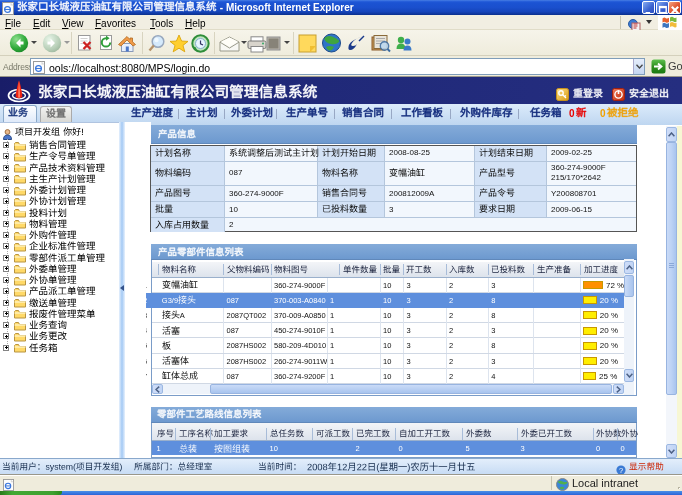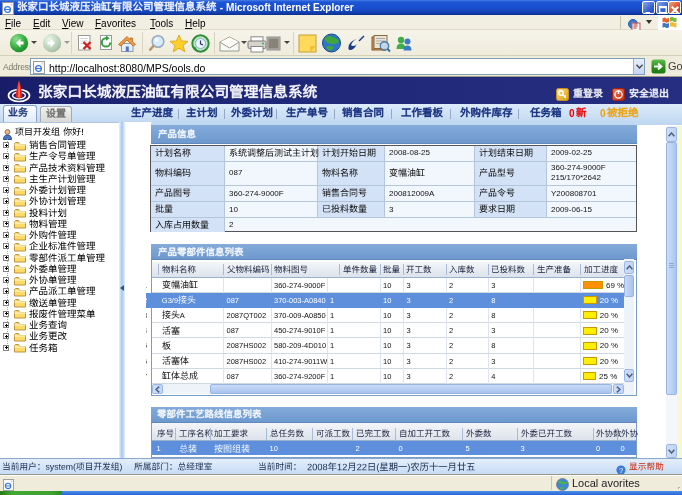--- a/index.html
+++ b/index.html
@@ -349,21 +349,21 @@
     </svg></div>
 <div style="position:absolute;left:0px;top:56px;width:682px;height:21px;background:#efecdc;border-bottom:1px solid #9a978a"></div>
 <div style="position:absolute;left:3px;top:62px;font-size:8.5px;color:#7a7a6a;letter-spacing:-0.2px">Address</div>
 <div style="position:absolute;left:30px;top:58px;width:615px;height:17px;background:#fff;border:1px solid #7f9db9"></div>
 <div style="position:absolute;left:33px;top:60px;width:12px;height:13px;"><svg width="12" height="13" viewBox="0 0 12 13">
       <rect x="0.5" y="0.5" width="11" height="12" fill="#fdfdfd" stroke="#9a9a9a"></rect>
       <path d="M8.5 0.5 L11.5 3.5 L8.5 3.5 Z" fill="#d8d8d8"></path>
       <circle cx="5.5" cy="7.5" r="2.9" fill="none" stroke="#3a77dd" stroke-width="1.3"></circle>
       <path d="M2.6 7.5 h5.8" stroke="#3a77dd" stroke-width="1.1"></path>
     </svg></div>
-<div style="position:absolute;left:49px;top:61.5px;font-size:10.5px;color:#000">http://localhost:8080/MPS/ools.do</div>
+<div style="position:absolute;left:49px;top:61.5px;font-size:10.5px;color:#000">ools://localhost:8080/MPS/login.do</div>
 <div style="position:absolute;left:633px;top:59px;width:11px;height:15px;background:linear-gradient(180deg,#e6eefb,#c4d6f2);border-left:1px solid #aac;display:flex;align-items:center;justify-content:center">
     <svg width="7" height="5" viewBox="0 0 7 5">
       <path d="M0.5 0.8 L3.5 4 L6.5 0.8" fill="none" stroke="#444" stroke-width="1.3"></path>
     </svg>
   </div>
 <div style="position:absolute;left:651px;top:59px;width:15px;height:15px;"><svg width="15" height="15" viewBox="0 0 15 15">
       <rect x="0.5" y="0.5" width="14" height="14" rx="2.5" fill="url(#gog)"></rect>
       <defs>
         <linearGradient id="gog" x1="0" y1="0" x2="0" y2="1">
           <stop offset="0" stop-color="#5fc04f"></stop>
@@ -1180,21 +1180,21 @@
         <use href="#g6cb9" x="200"></use>
         <use href="#g7f38" x="300"></use>
       </g>
     </svg></div>
 <div style="position:absolute;left:274.0px;top:280.5px;font-size:7.5px;color:#111111">360-274-9000F</div>
 <div style="position:absolute;left:383.1px;top:280.5px;font-size:7.5px;color:#111111">10</div>
 <div style="position:absolute;left:406.4px;top:280.5px;font-size:7.5px;color:#111111">3</div>
 <div style="position:absolute;left:449.1px;top:280.5px;font-size:7.5px;color:#111111">2</div>
 <div style="position:absolute;left:491.3px;top:280.5px;font-size:7.5px;color:#111111">3</div>
 <div style="position:absolute;left:583px;top:281.0px;width:20.0px;height:8px;background:#ff9000;border:1px solid #c89800"></div>
-<div style="position:absolute;left:606.0px;top:280.5px;font-size:8px;color:#111111">69 %</div>
+<div style="position:absolute;left:606.0px;top:280.5px;font-size:8px;color:#111111">72 %</div>
 <div style="position:absolute;left:223px;top:277.5px;width:1px;height:15.2px;background:#dde4ee"></div>
 <div style="position:absolute;left:270.5px;top:277.5px;width:1px;height:15.2px;background:#dde4ee"></div>
 <div style="position:absolute;left:326.5px;top:277.5px;width:1px;height:15.2px;background:#dde4ee"></div>
 <div style="position:absolute;left:379.6px;top:277.5px;width:1px;height:15.2px;background:#dde4ee"></div>
 <div style="position:absolute;left:402.9px;top:277.5px;width:1px;height:15.2px;background:#dde4ee"></div>
 <div style="position:absolute;left:445.6px;top:277.5px;width:1px;height:15.2px;background:#dde4ee"></div>
 <div style="position:absolute;left:487.8px;top:277.5px;width:1px;height:15.2px;background:#dde4ee"></div>
 <div style="position:absolute;left:533px;top:277.5px;width:1px;height:15.2px;background:#dde4ee"></div>
 <div style="position:absolute;left:580px;top:277.5px;width:1px;height:15.2px;background:#dde4ee"></div>
 <div style="position:absolute;left:146px;top:292.7px;width:478px;height:15.2px;background:#5e8fdd"></div>
@@ -1296,21 +1296,21 @@
 <div style="position:absolute;left:152px;top:367.7px;width:472px;height:1px;background:#d0d8e4"></div>
 <div style="position:absolute;left:145.5px;top:356.5px;width:4px;height:9px;overflow:hidden;font-size:7.5px;color:#333333"><span style="margin-left:-2.5px">6</span></div>
 <div style="position:absolute;left:161.8px;top:356.0px;line-height:0;"><svg width="27" height="10.6" style="overflow:visible;">
       <g fill="#111111" transform="scale(0.09) translate(0 88)">
         <use href="#g6d3b" x="0"></use>
         <use href="#g585e" x="100"></use>
         <use href="#g4f53" x="200"></use>
       </g>
     </svg></div>
 <div style="position:absolute;left:226.5px;top:356.5px;font-size:7.5px;color:#111111">2087HS002</div>
-<div style="position:absolute;left:274.0px;top:356.5px;font-size:7.5px;color:#111111">410-274-9011W</div>
+<div style="position:absolute;left:274.0px;top:356.5px;font-size:7.5px;color:#111111">260-274-9011W</div>
 <div style="position:absolute;left:330.0px;top:356.5px;font-size:7.5px;color:#111111">1</div>
 <div style="position:absolute;left:383.1px;top:356.5px;font-size:7.5px;color:#111111">10</div>
 <div style="position:absolute;left:406.4px;top:356.5px;font-size:7.5px;color:#111111">3</div>
 <div style="position:absolute;left:449.1px;top:356.5px;font-size:7.5px;color:#111111">2</div>
 <div style="position:absolute;left:491.3px;top:356.5px;font-size:7.5px;color:#111111">3</div>
 <div style="position:absolute;left:583px;top:357.0px;width:13.8px;height:8px;background:#ffee00;border:1px solid #c89800"></div>
 <div style="position:absolute;left:599.8px;top:356.5px;font-size:8px;color:#111111">20 %</div>
 <div style="position:absolute;left:223px;top:353.5px;width:1px;height:15.2px;background:#dde4ee"></div>
 <div style="position:absolute;left:270.5px;top:353.5px;width:1px;height:15.2px;background:#dde4ee"></div>
 <div style="position:absolute;left:326.5px;top:353.5px;width:1px;height:15.2px;background:#dde4ee"></div>
@@ -1596,21 +1596,21 @@
       <circle cx="5.5" cy="7.5" r="2.9" fill="none" stroke="#3a77dd" stroke-width="1.3"></circle>
       <path d="M2.6 7.5 h5.8" stroke="#3a77dd" stroke-width="1.1"></path>
     </svg></div>
 <div style="position:absolute;left:551px;top:476px;width:1px;height:14px;background:#c8c4b0"></div>
 <div style="position:absolute;left:556px;top:477px;width:13px;height:13px;"><svg width="13" height="13" viewBox="0 0 13 13">
       <circle cx="6.5" cy="6.5" r="6" fill="#3a86d8"></circle>
       <path d="M1.5 4 Q4 2 6 3.2 Q9 4.5 11.5 3.8 Q11 7 7.5 6.5 Q3.5 6 1.5 4" fill="#4fae4f"></path>
       <path d="M3.5 9.5 Q6 8 8.5 9.5 Q7 12 5.5 11.5 Q4 11 3.5 9.5" fill="#4fae4f"></path>
       <circle cx="6.5" cy="6.5" r="6" fill="none" stroke="#888"></circle>
     </svg></div>
-<div style="position:absolute;left:572px;top:477px;font-size:11px;color:#222">Local avorites</div>
+<div style="position:absolute;left:572px;top:477px;font-size:11px;color:#222">Local intranet</div>
 <div style="position:absolute;left:671px;top:480px;width:10px;height:10px;"><svg width="10" height="10" viewBox="0 0 10 10">
       <g fill="#b8b4a0">
         <rect x="7" y="7" width="2" height="2"></rect>
         <rect x="7" y="3" width="2" height="2"></rect>
         <rect x="3" y="7" width="2" height="2"></rect>
       </g>
       <g fill="#fff">
         <rect x="8" y="8" width="1" height="1"></rect>
         <rect x="8" y="4" width="1" height="1"></rect>
         <rect x="4" y="8" width="1" height="1"></rect>

